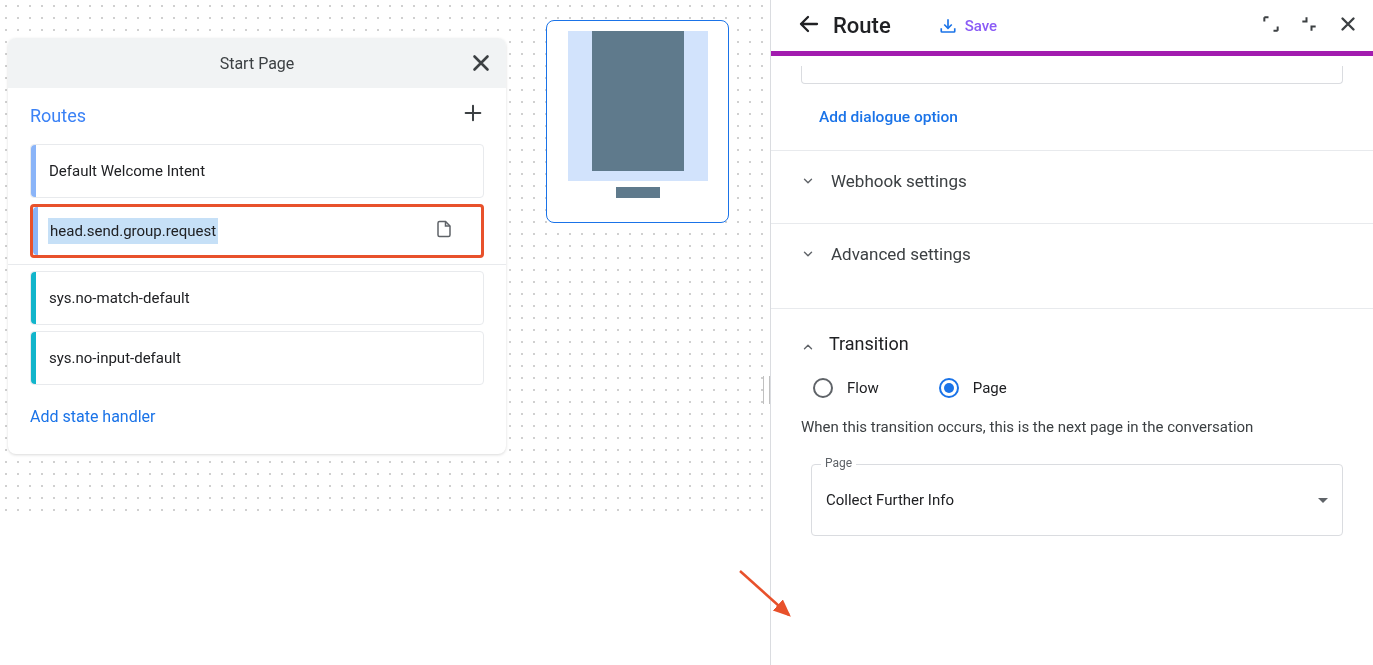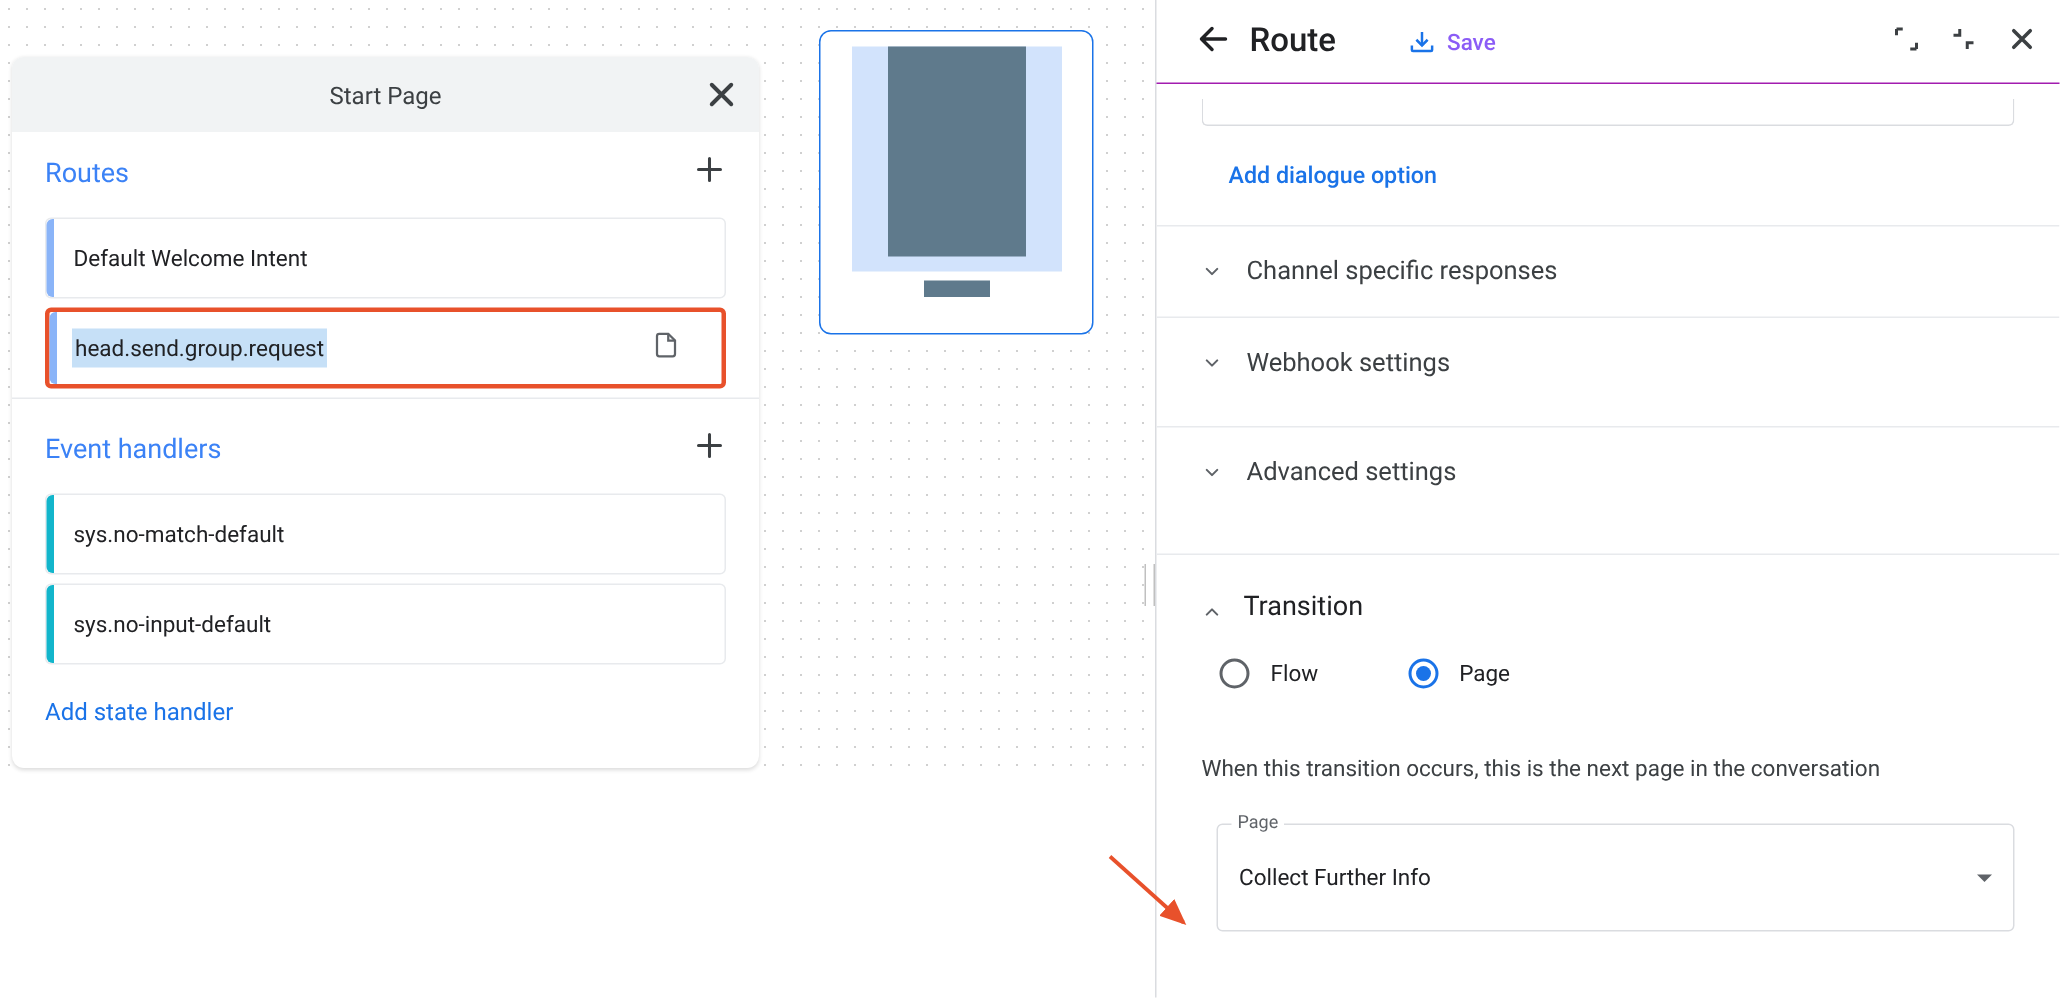--- a/index.html
+++ b/index.html
@@ -159,21 +159,21 @@
     top: 0;
     width: 603px;
     height: 665px;
     background: #fff;
     border-left: 1px solid #dadce0;
     display: flex;
     flex-direction: column;
   }
   .right-header {
     height: 56px;
-    border-bottom: 1px solid #a21caf;
+    border-bottom: 5px solid #a21caf;
     display: flex;
     align-items: center;
     padding: 0 14px 0 26px;
   }
   .right-header .title { font-size: 22px; font-weight: 500; margin-left: 12px; flex: 0 0 auto; }
   .right-header .save-btn {
     color: #8b5cf6;
     font-weight: 500;
     margin-left: 48px;
     display: flex;
@@ -228,21 +228,21 @@
     font-size: 18px;
     font-weight: 400;
     color: #202124;
     margin-bottom: 24px;
   }
   .transition-section .t-head .chev { margin-right: 14px; color: #5f6368; display:inline-flex;}
   .radio-row {
     display: flex;
     align-items: center;
     gap: 60px;
-    margin: 10px 0 44px 12px;
+    margin: 10px 0 20px 12px;
   }
   .radio-opt {
     display: flex;
     align-items: center;
     gap: 14px;
     cursor: pointer;
     font-size: 15px;
   }
   .radio {
     width: 20px; height: 20px;
@@ -347,28 +347,20 @@
       <span class="file-icon">
         <svg width="18" height="18" viewBox="0 0 24 24" fill="none" stroke="#5f6368" stroke-width="2">
             <path d="M14 2H6a2 2 0 0 0-2 2v16a2 2 0 0 0 2 2h12a2 2 0 0 0 2-2V8z"></path>
             <polyline points="14 2 14 8 20 8"></polyline>
           </svg>
       </span>
     </div>
 
     <div class="divider"></div>
 
-    <div class="section-head">
-      <span>Event handlers</span>
-      <span class="plus">
-        <svg width="22" height="22" viewBox="0 0 24 24">
-            <path d="M12 4v16M4 12h16" stroke="#3c4043" stroke-width="2.2" stroke-linecap="round"></path>
-          </svg>
-      </span>
-    </div>
 
     <div class="list-item">
       <span class="bar-teal"></span>
       <span>sys.no-match-default</span>
     </div>
 
     <div class="list-item">
       <span class="bar-teal"></span>
       <span>sys.no-input-default</span>
     </div>
@@ -418,28 +410,20 @@
       <svg width="22" height="22" viewBox="0 0 24 24">
           <path d="M18 6L6 18M6 6l12 12" stroke="#3c4043" stroke-width="2.6" fill="none" stroke-linecap="round"></path>
         </svg>
     </span>
   </div>
 
   <div class="right-body">
     <div class="field-outline"></div>
     <span class="link-text">Add dialogue option</span>
 
-    <div class="expander">
-      <span class="chev">
-        <svg width="14" height="14" viewBox="0 0 24 24">
-            <path d="M6 9l6 6 6-6" stroke="#5f6368" stroke-width="2.4" fill="none" stroke-linecap="round" stroke-linejoin="round"></path>
-          </svg>
-      </span>
-      <span>Channel specific responses</span>
-    </div>
 
     <div class="expander">
       <span class="chev">
         <svg width="14" height="14" viewBox="0 0 24 24">
             <path d="M6 9l6 6 6-6" stroke="#5f6368" stroke-width="2.4" fill="none" stroke-linecap="round" stroke-linejoin="round"></path>
           </svg>
       </span>
       <span>Webhook settings</span>
     </div>
 

